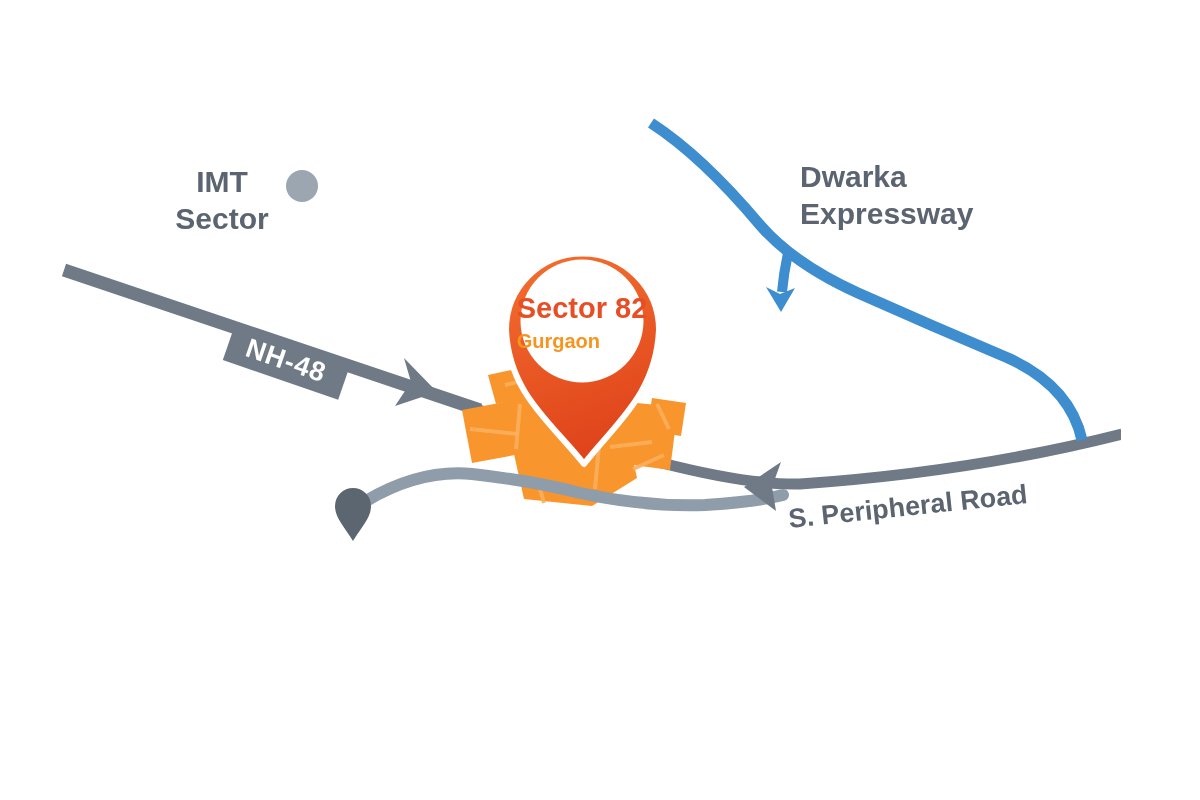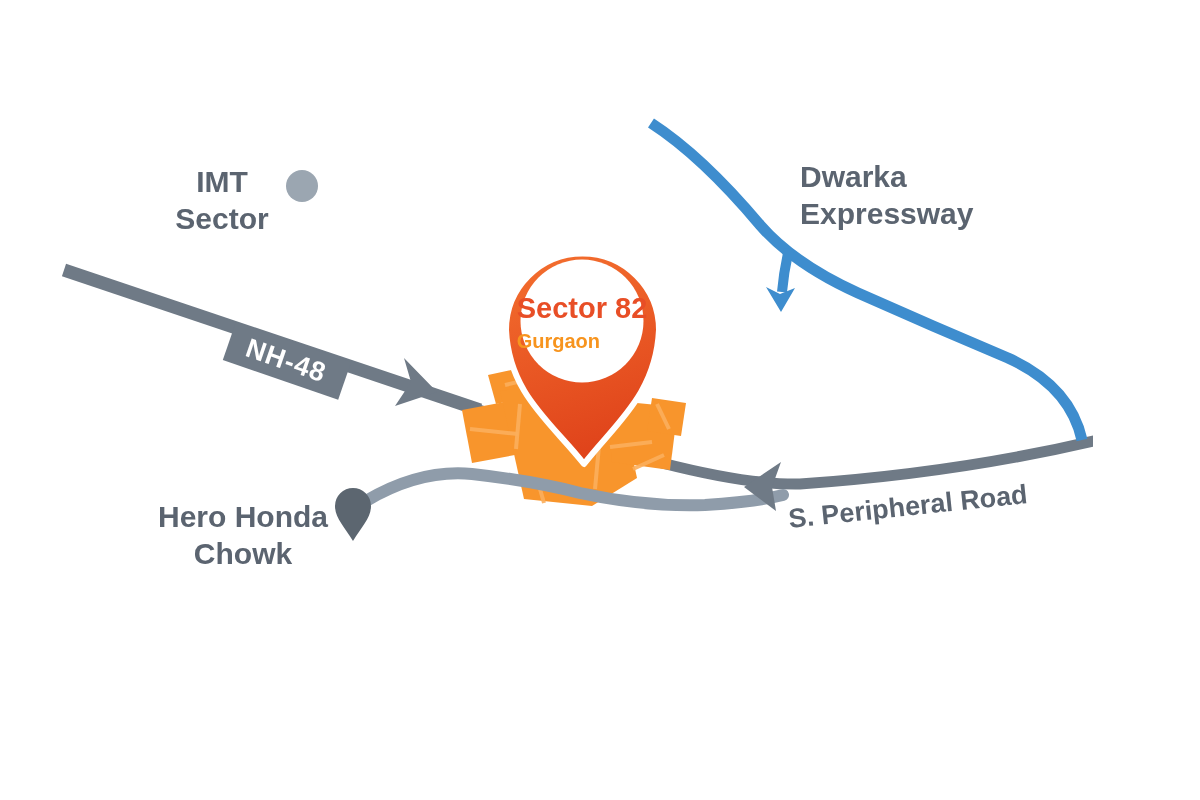--- a/index.html
+++ b/index.html
@@ -1,18 +1,19 @@
 <!DOCTYPE html>
 <html style="--road-gray: #6F7A86; --link-road-gray: #8F9CAA; --expressway-blue: #3E8DCE; --sector-orange: #F8952C; --pin-orange-top: #F4702F; --pin-orange-bottom: #E0441B; --sector-text: #E84E26; --gurgaon-text: #F7941E; --label-gray: #5B6470; --marker-gray: #5C6670; --dot-gray: #9BA6B1;"><head>
 <meta charset="utf-8">
 <style>
   html,body{margin:0;padding:0;background:#fff;}
   #stage{
     position:relative;width:1093px;height:800px;background:#fff;overflow:hidden;
     font-family:"Liberation Sans", sans-serif;
+    padding-left:28px;
   }
   #stage svg{position:absolute;left:0;top:0;}
   .label{
     position:absolute;color:var(--label-gray,#5B6470);font-weight:600;
     font-size:30px;line-height:37px;white-space:nowrap;
   }
   .center{text-align:center;transform:translateX(-50%);}
   .nh48{
     position:absolute;left:286px;top:361px;
     transform:translate(-50%,-50%) rotate(19deg);
@@ -100,24 +101,20 @@
     <div>Sector</div>
   </div>
 
   <div class="label" style="left:800px;top:158px;">
     <div>Dwarka</div>
     <div>Expressway</div>
   </div>
 
   <div class="nh48">NH-48</div>
 
-  <div class="label center" style="left:243px;top:498px;">
-    <div>Hero Honda</div>
-    <div>Chowk</div>
-  </div>
 
   <div class="peripheral">S. Peripheral Road</div>
 
   <div class="pin-text">
     <div class="l1">Sector 82</div>
     <div class="l2">Gurgaon</div>
   </div>
 
 </div>
 

